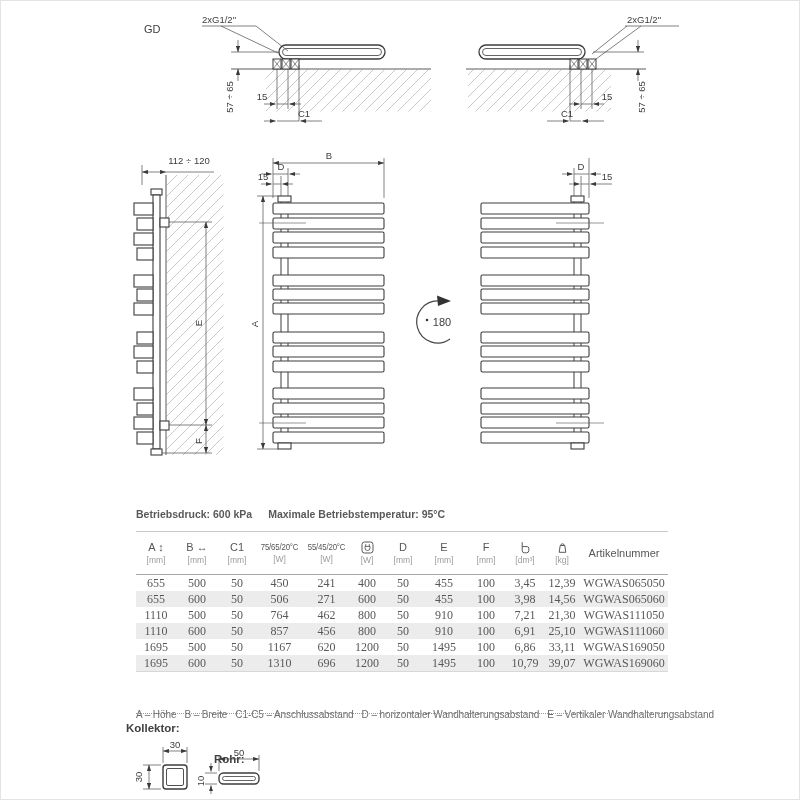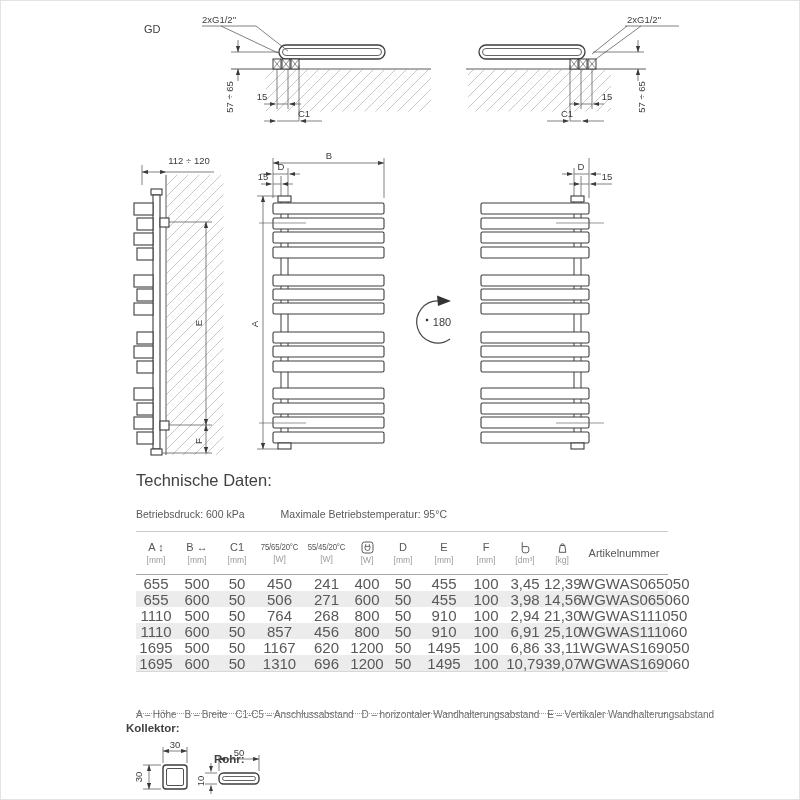--- a/index.html
+++ b/index.html
@@ -5,33 +5,33 @@
   html,body{margin:0;padding:0;background:#fff;}
   .page{position:relative;width:800px;height:800px;background:#fff;overflow:hidden;
         font-family:"Liberation Sans",sans-serif;border:1px solid #e3e3e3;box-sizing:border-box;}
   .abs{position:absolute;}
   svg{overflow:visible;}
   svg text{font-family:"Liberation Sans",sans-serif;fill:#3c3c3c;}
   .dimtxt{font-size:9.5px;}
   .lbltxt{font-size:11px;}
   .rottxt{font-size:11px;}
   .tech-title{position:absolute;left:135px;top:470px;font-size:16.5px;color:#414042;}
-  .tech-params{position:absolute;left:135px;top:507px;display:flex;gap:36px;font-size:10.5px;color:#58595b;}
+  .tech-params{position:absolute;left:135px;top:507px;display:flex;gap:16px;font-size:10.5px;color:#58595b;font-weight:bold;}
   .dtable{position:absolute;left:135px;top:530px;width:532px;
           --cols:40px 42px 38px 47px 47px 34px 38px 44px 40px 38px 36px 88px;}
   .thead{display:grid;grid-template-columns:var(--cols);border-top:1px solid #c9c9c9;
          border-bottom:1px solid #a6a6a6;height:42px;align-items:center;}
   .th{text-align:center;line-height:1;}
   .thl{display:block;font-size:11px;color:#55565a;white-space:nowrap;}
   .th.narrow .thl{font-size:9.3px;transform:scaleX(.84);transform-origin:50% 50%;letter-spacing:-.2px;}
   .thu{display:block;font-size:8.5px;color:#9b9b9b;margin-top:3px;text-align:center;}
   .thicon{display:block;height:12px;margin-bottom:1px;}
   .tbody{border-bottom:1px solid #d8d8d8;}
   .trow{display:grid;grid-template-columns:var(--cols);height:16px;align-items:center;
-        font-size:15px;color:#57585a;}
+        font-size:12px;color:#57585a;font-family:Liberation Serif, serif;}
   .trow.alt{background:#ececec;}
   .tcell{text-align:center;white-space:nowrap;}
   .legend{position:absolute;left:135px;top:678px;font-size:10px;letter-spacing:-.1px;
           color:#6a6b6d;line-height:14.5px;white-space:pre;}
   .dotted-rule{position:absolute;left:135px;top:712px;width:530px;height:0;border-top:1px dotted #9a9a9a;}
   .bottom-label{position:absolute;font-size:11.5px;font-weight:bold;color:#414042;}
 </style>
 </head>
 <body>
 
@@ -246,21 +246,20 @@
     <text class="dimtxt" x="151" y="34" text-anchor="middle">15</text>
   </svg>
 
   <svg class="abs" style="left:403px;top:288px" width="60" height="62" viewBox="0 0 60 62">
     <path d="M46,50 A21,21 0 1 1 35,12" fill="none" stroke="#474747" stroke-width="1.2"></path>
     <polygon points="33,6.5 47,12 34,17" fill="#333"></polygon>
     <circle cx="23" cy="31" r="1.3" fill="#333"></circle>
     <text class="rottxt" x="38" y="37" text-anchor="middle">180</text>
   </svg>
 
-  <div class="tech-title">Technische Daten:</div>
   <div class="tech-params">
     <span>Betriebsdruck: 600 kPa</span>
     <span>Maximale Betriebstemperatur: 95°C</span>
   </div>
 
   <div class="dtable">
     <div class="thead">
       <div class="th">
           <span class="thl">A ↕</span>
           <span class="thu">[mm]</span>
@@ -350,26 +349,26 @@
           <div class="tcell">100</div>
           <div class="tcell">3,98</div>
           <div class="tcell">14,56</div>
           <div class="tcell">WGWAS065060</div>
         </div>
         <div class="trow">
           <div class="tcell">1110</div>
           <div class="tcell">500</div>
           <div class="tcell">50</div>
           <div class="tcell">764</div>
-          <div class="tcell">268</div>
+          <div class="tcell">462</div>
           <div class="tcell">800</div>
           <div class="tcell">50</div>
           <div class="tcell">910</div>
           <div class="tcell">100</div>
-          <div class="tcell">2,94</div>
+          <div class="tcell">7,21</div>
           <div class="tcell">21,30</div>
           <div class="tcell">WGWAS111050</div>
         </div>
         <div class="trow alt">
           <div class="tcell">1110</div>
           <div class="tcell">600</div>
           <div class="tcell">50</div>
           <div class="tcell">857</div>
           <div class="tcell">456</div>
           <div class="tcell">800</div>

